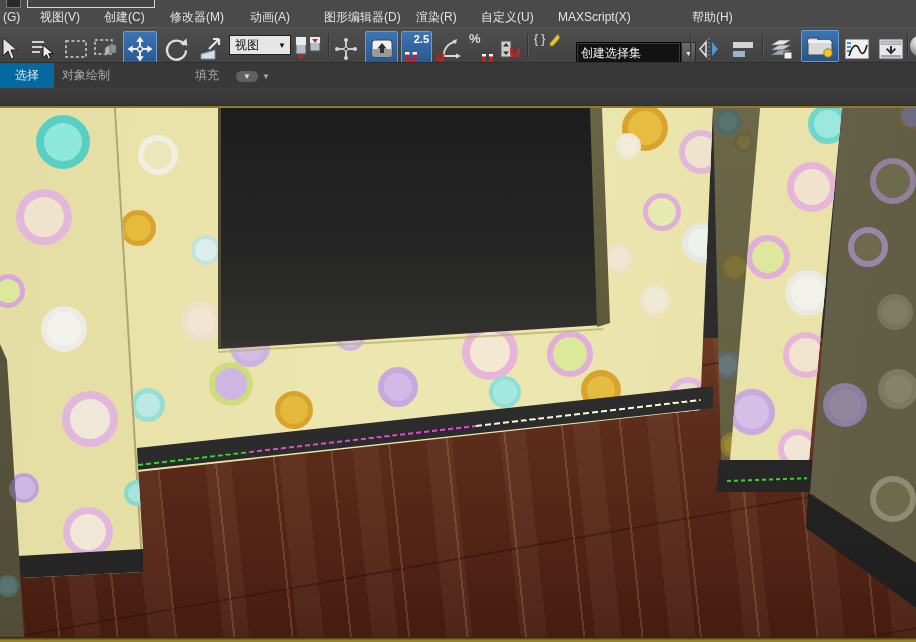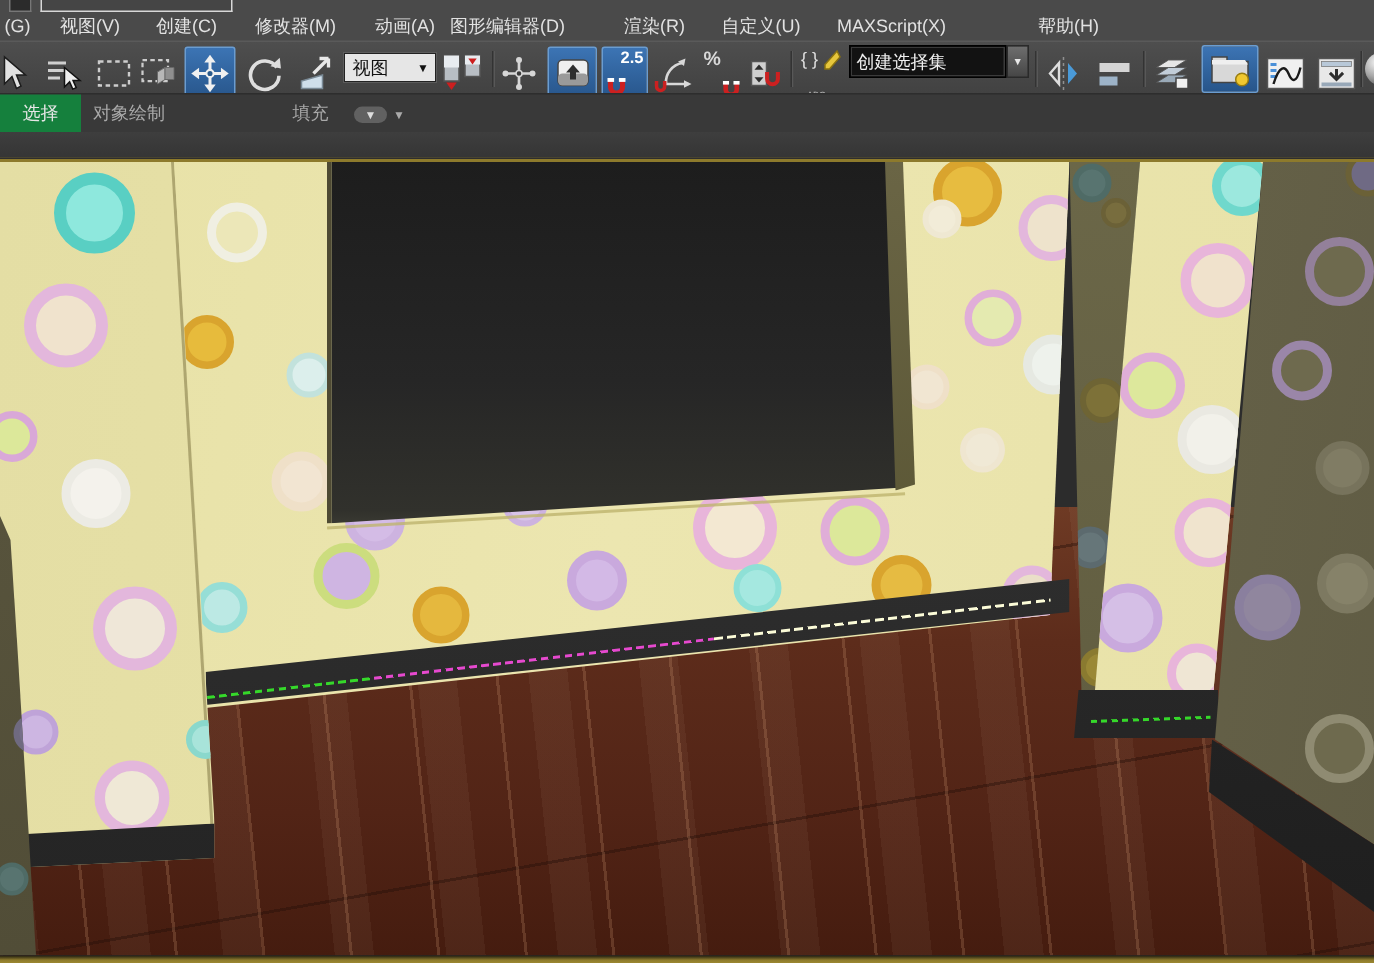--- a/index.html
+++ b/index.html
@@ -15,31 +15,31 @@
   .menu-item{position:absolute;top:0;height:19px;line-height:19px;font-size:12px;color:#e2e2e2;white-space:nowrap;cursor:default;}
   
   #toolbar{position:absolute;left:0;top:27px;width:916px;height:35px;
            background:linear-gradient(#4e4e4e,#424242);border-top:1px solid #5a5a5a;box-sizing:border-box;}
   .tb{position:absolute;top:3px;width:30px;height:36px;display:flex;align-items:center;justify-content:center;}
   .tb.active{background:linear-gradient(#3c74b4,#27558a);border:1px solid #6a9cd0;box-sizing:border-box;border-radius:2px;}
   .vsep{position:absolute;top:6px;width:1px;height:24px;background:#333;border-right:1px solid #585858;}
   .combo-light{position:absolute;top:7px;height:20px;background:#e6e6e6;border:1px solid #222;box-sizing:border-box;
                display:flex;align-items:center;font-size:12px;color:#111;padding-left:5px;}
   .combo-light .arr{margin-left:auto;margin-right:4px;font-size:8px;color:#111;}
-  .combo-dark{position:absolute;top:2px;height:22px;display:flex;}
+  .combo-dark{position:absolute;top:14px;height:22px;display:flex;margin-left:10px;}
   .combo-dark .field{background:#121212;border:1px solid #000;box-shadow:inset 0 0 0 1px #3a3a3a;box-sizing:border-box;
                      color:#f0f0f0;font-size:12px;display:flex;align-items:center;padding:0 4px;}
   .combo-dark .btn{width:15px;background:linear-gradient(#6e6e6e,#464646);border:1px solid #2a2a2a;box-sizing:border-box;
                    display:flex;align-items:center;justify-content:center;font-size:7px;color:#e8e8e8;}
   .magnet{position:absolute;}
   .snaplabel{position:absolute;top:1px;right:2px;font-size:11px;font-weight:bold;color:#fff;}
   
   #ribbon{position:absolute;left:0;top:62px;width:916px;height:26px;background:#393939;border-top:1px solid #2d2d2d;box-sizing:border-box;}
   .rtab{position:absolute;top:0;height:26px;line-height:25px;text-align:center;font-size:12px;color:#a9a9a9;cursor:default;}
-  .rtab.active{background:#15803d;color:#e6e6e6;}
+  .rtab.active{background:#0369a1;color:#e6e6e6;}
   .rpill{position:absolute;left:236px;top:8px;width:22px;height:11px;border-radius:6px;background:#616161;
          display:flex;align-items:center;justify-content:center;color:#dedede;font-size:8px;line-height:8px;}
   .rcaret{position:absolute;left:262px;top:9px;font-size:8px;color:#aaa;}
   
   #viewport{position:absolute;left:0;top:88px;width:916px;height:554px;background:#3a3a3a;}
   #vp-strip{position:absolute;left:0;top:0;width:916px;height:17px;background:linear-gradient(#3e3e3e,#353535);}
   #vp-border-top{position:absolute;left:0;top:17px;width:916px;height:3px;background:#8d7a2c;border-top:1px solid #2e2e2e;box-sizing:border-box;}
   #vp-border-bottom{position:absolute;left:0;top:549px;width:916px;height:5px;background:linear-gradient(#1f1c10,#8d7a2c 60%,#9c8830);}
   #scene{position:absolute;left:0;top:20px;width:916px;height:529px;overflow:hidden;background:#2c2c2c;}
   .layer{position:absolute;left:0;top:0;width:916px;height:529px;}
@@ -93,21 +93,21 @@
     <div class="mini-icon"></div>
     <div class="qat-box"></div>
   </div>
 
   <div id="menubar">
     <span class="menu-item" style="left:3px">(G)</span>
     <span class="menu-item" style="left:40px">视图(V)</span>
     <span class="menu-item" style="left:104px">创建(C)</span>
     <span class="menu-item" style="left:170px">修改器(M)</span>
     <span class="menu-item" style="left:250px">动画(A)</span>
-    <span class="menu-item" style="left:300px">图形编辑器(D)</span>
+    <span class="menu-item" style="left:324px">图形编辑器(D)</span>
     <span class="menu-item" style="left:416px">渲染(R)</span>
     <span class="menu-item" style="left:481px">自定义(U)</span>
     <span class="menu-item" style="left:558px">MAXScript(X)</span>
     <span class="menu-item" style="left:692px">帮助(H)</span>
   </div>
 
   <div id="toolbar">
     <div class="tb" style="left:-9px;overflow:hidden">
       <svg width="26" height="26" viewBox="0 0 26 26">
           <path d="M10 2 L10 20 L15 15 L18 23 L21 21.5 L18 14 L24 14 Z" fill="#e2e2e2" stroke="#1d1d1d"></path>

